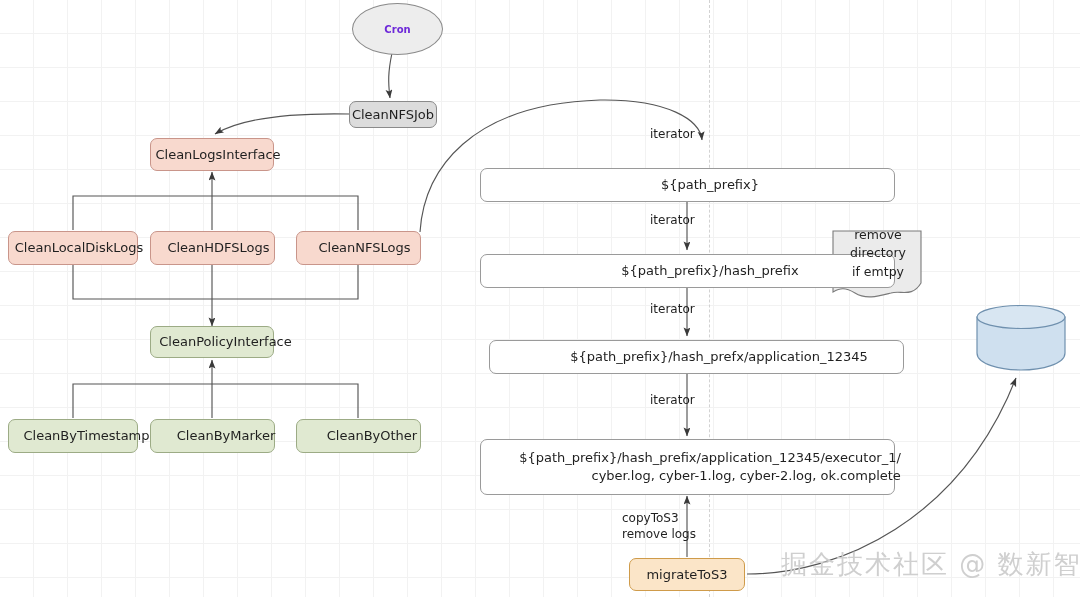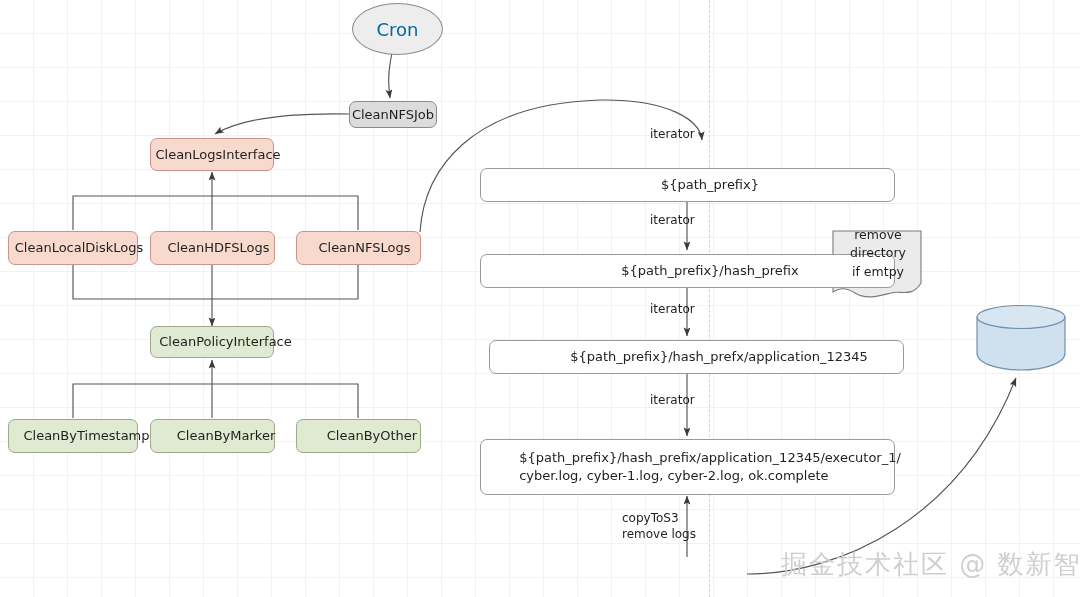--- a/index.html
+++ b/index.html
@@ -32,43 +32,44 @@
     width: 1080px;
     height: 597px;
     pointer-events: none;
   }
   .node {
     position: absolute;
     box-sizing: border-box;
     display: flex;
     align-items: center;
     justify-content: center;
-    text-align: left;
+    text-align: right;
     border-radius: 7px;
     font-size: 13px;
     line-height: 1.35;
     color: #1f1f1f;
     white-space: pre-line;
   }
   .n-pink   { background: #f8d9ce; border: 1px solid #c9958a; padding-left: 12px; }
   .n-green  { background: #e0e9d1; border: 1px solid #9cab85; padding-left: 27px; }
   .n-gray   { background: #dcdcdc; border: 1px solid #8a8a8a; }
   .n-plain  { background: #ffffff; border: 1px solid #9a9a9a; padding-left: 45px; }
   .n-orange { background: #fbe5c8; border: 1px solid #cf9b4a; }
   .ellipse {
     position: absolute;
     box-sizing: border-box;
     display: flex;
     align-items: center;
     justify-content: center;
     border-radius: 50%;
     background: #ededed;
     border: 1px solid #8a8a8a;
-    font-size: 18px;
-    color: #0369a1;
+    font-size: 10px;
+    color: #6d28d9;
+    font-weight: bold;
   }
   .edge-label {
     position: absolute;
     font-size: 12px;
     color: #1f1f1f;
     text-align: left;
     white-space: pre-line;
     line-height: 1.35;
   }
   .note {
@@ -217,20 +218,23 @@
 
   <div class="node n-plain" style="left:480px; top:340px; width:415px; height:34px;margin-left:9px;">
     <span>${path_prefix}/hash_prefx/application_12345</span>
   </div>
 
   <div class="node n-plain" style="left:480px; top:439px; width:415px; height:56px;">
     <span>${path_prefix}/hash_prefix/application_12345/executor_1/
 cyber.log, cyber-1.log, cyber-2.log, ok.complete</span>
   </div>
 
+  <div class="node n-orange" style="left:629px; top:558px; width:116px; height:33px;">
+    <span>migrateToS3</span>
+  </div>
 
   <div style="position:absolute; left:977px; top:325px; width:88px; height:20px;">
     <div class="cyl-label">S3</div>
   </div>
 
   <div class="edge-label" style="left:650px; top:126px; width:74px;">iterator</div>
 
   <div class="edge-label" style="left:650px; top:212px; width:74px;">iterator</div>
 
   <div class="edge-label" style="left:650px; top:301px; width:74px;">iterator</div>

